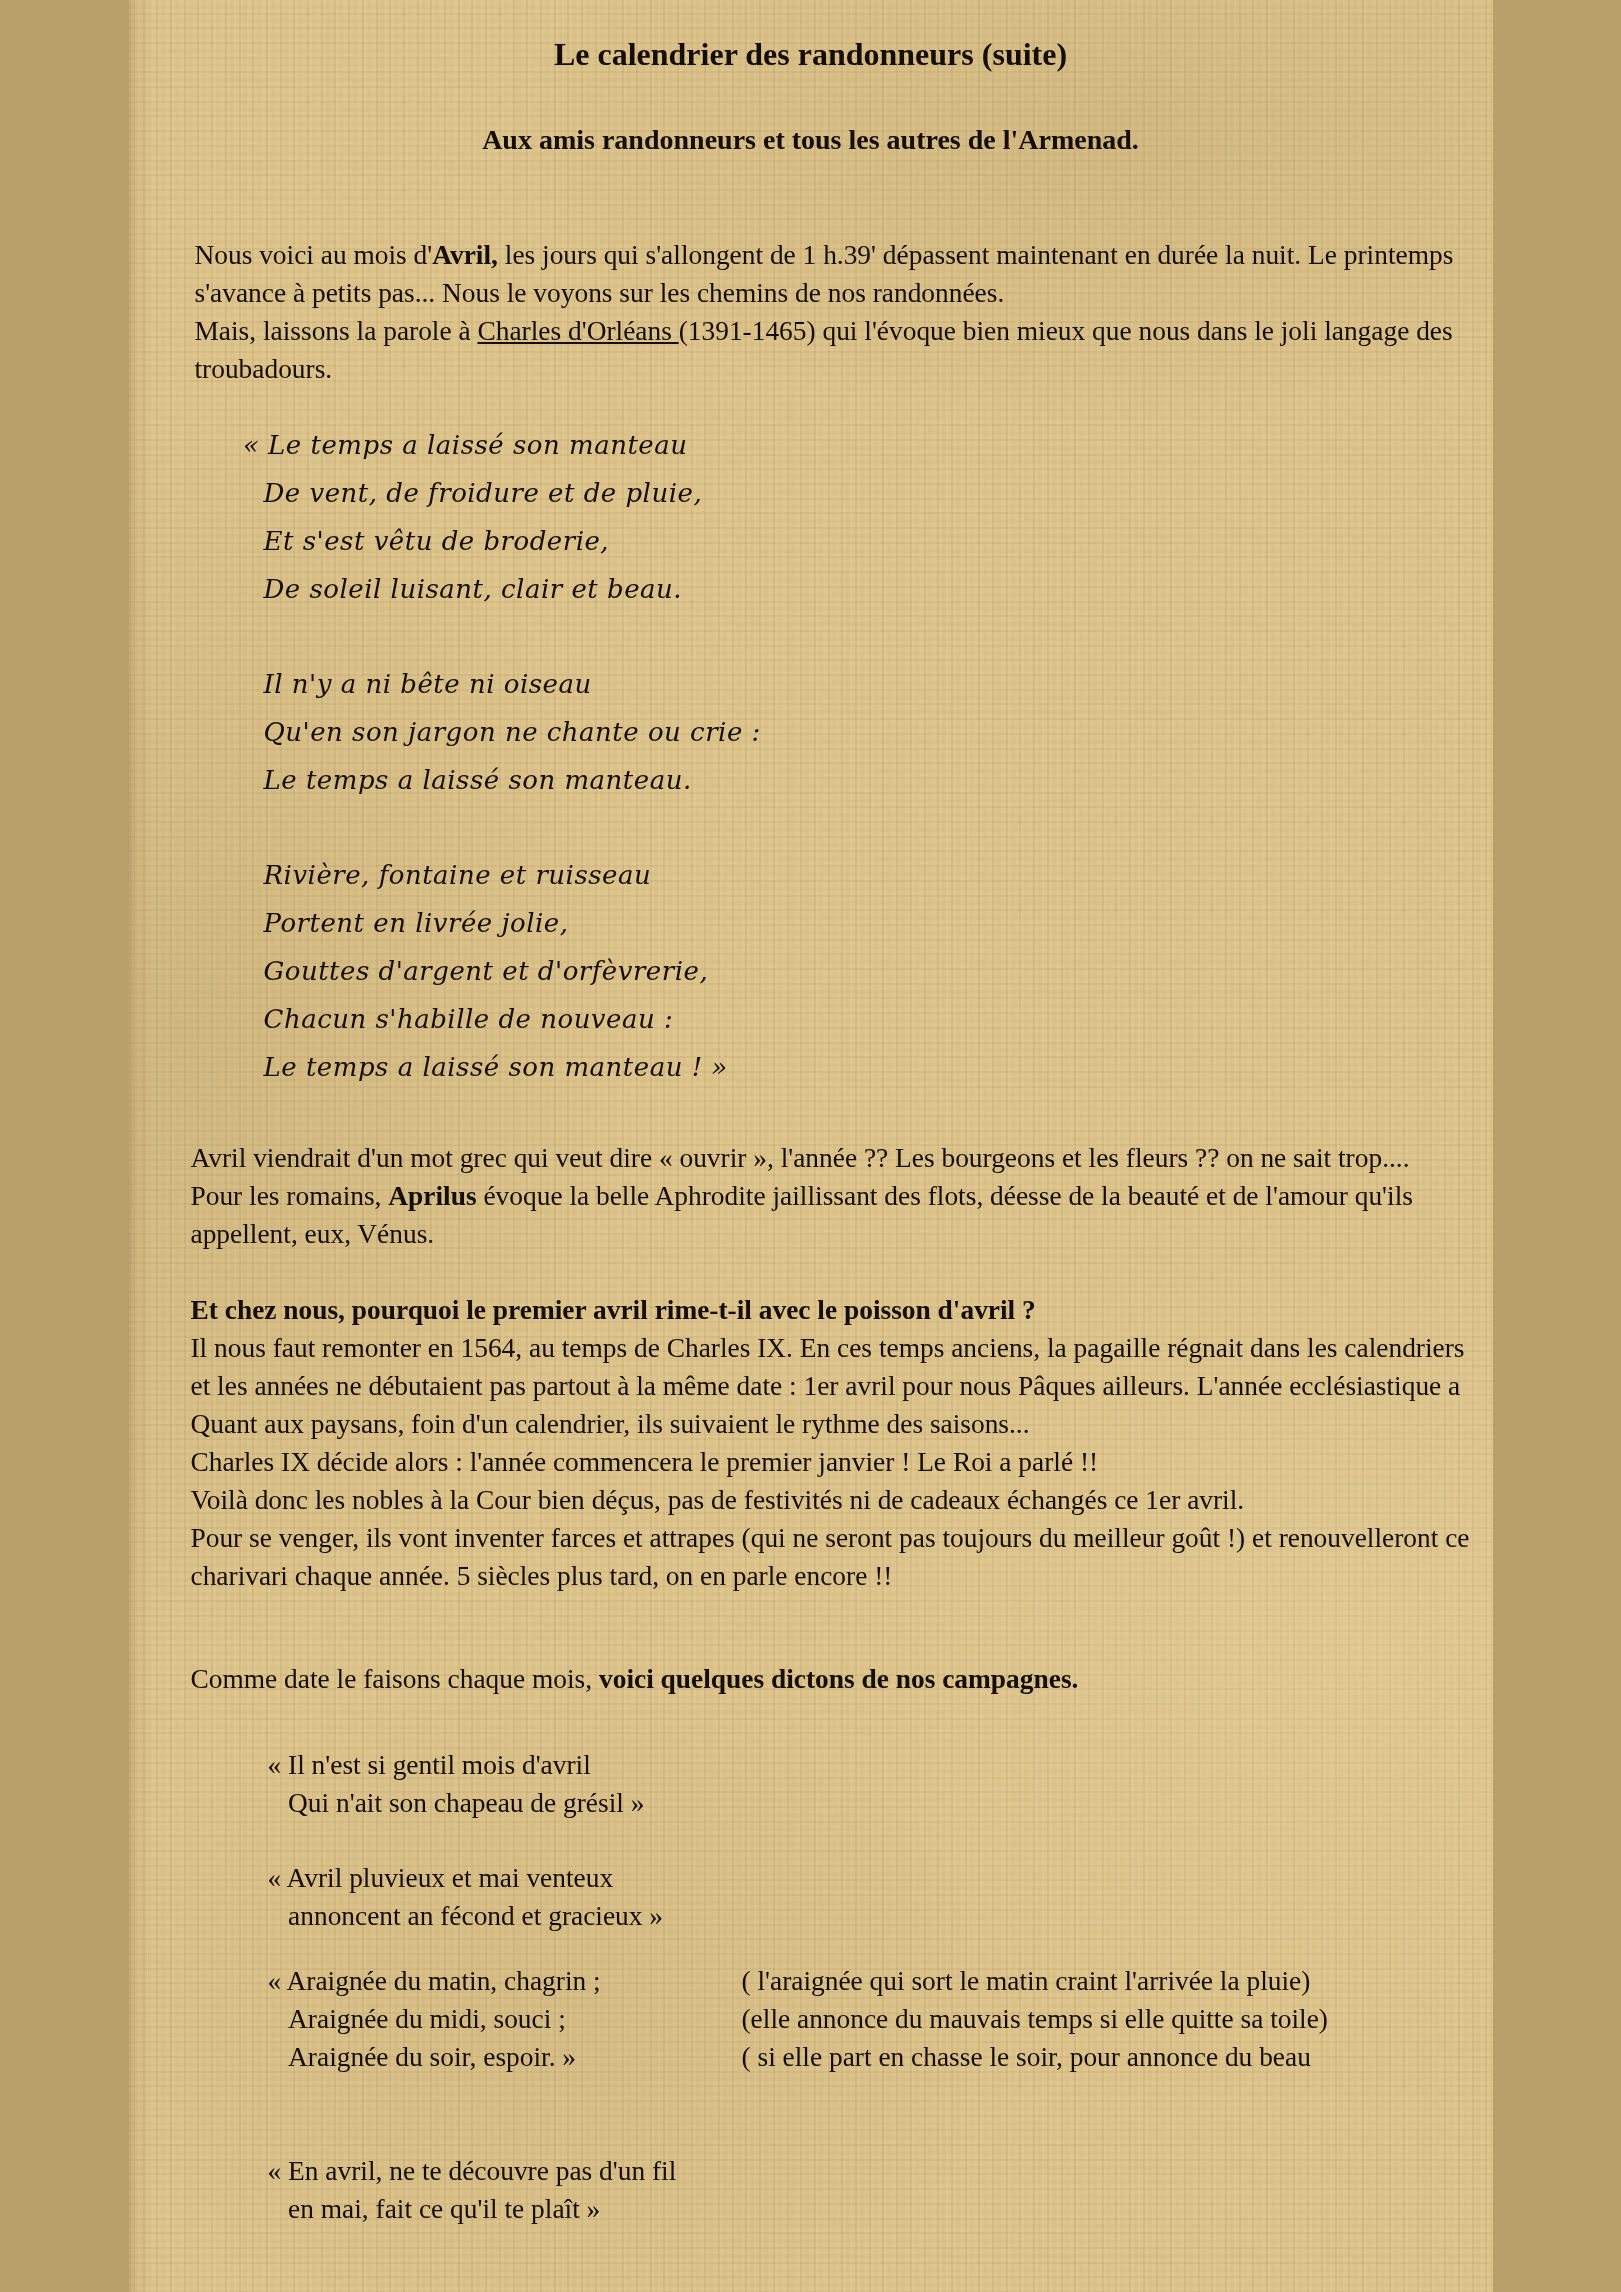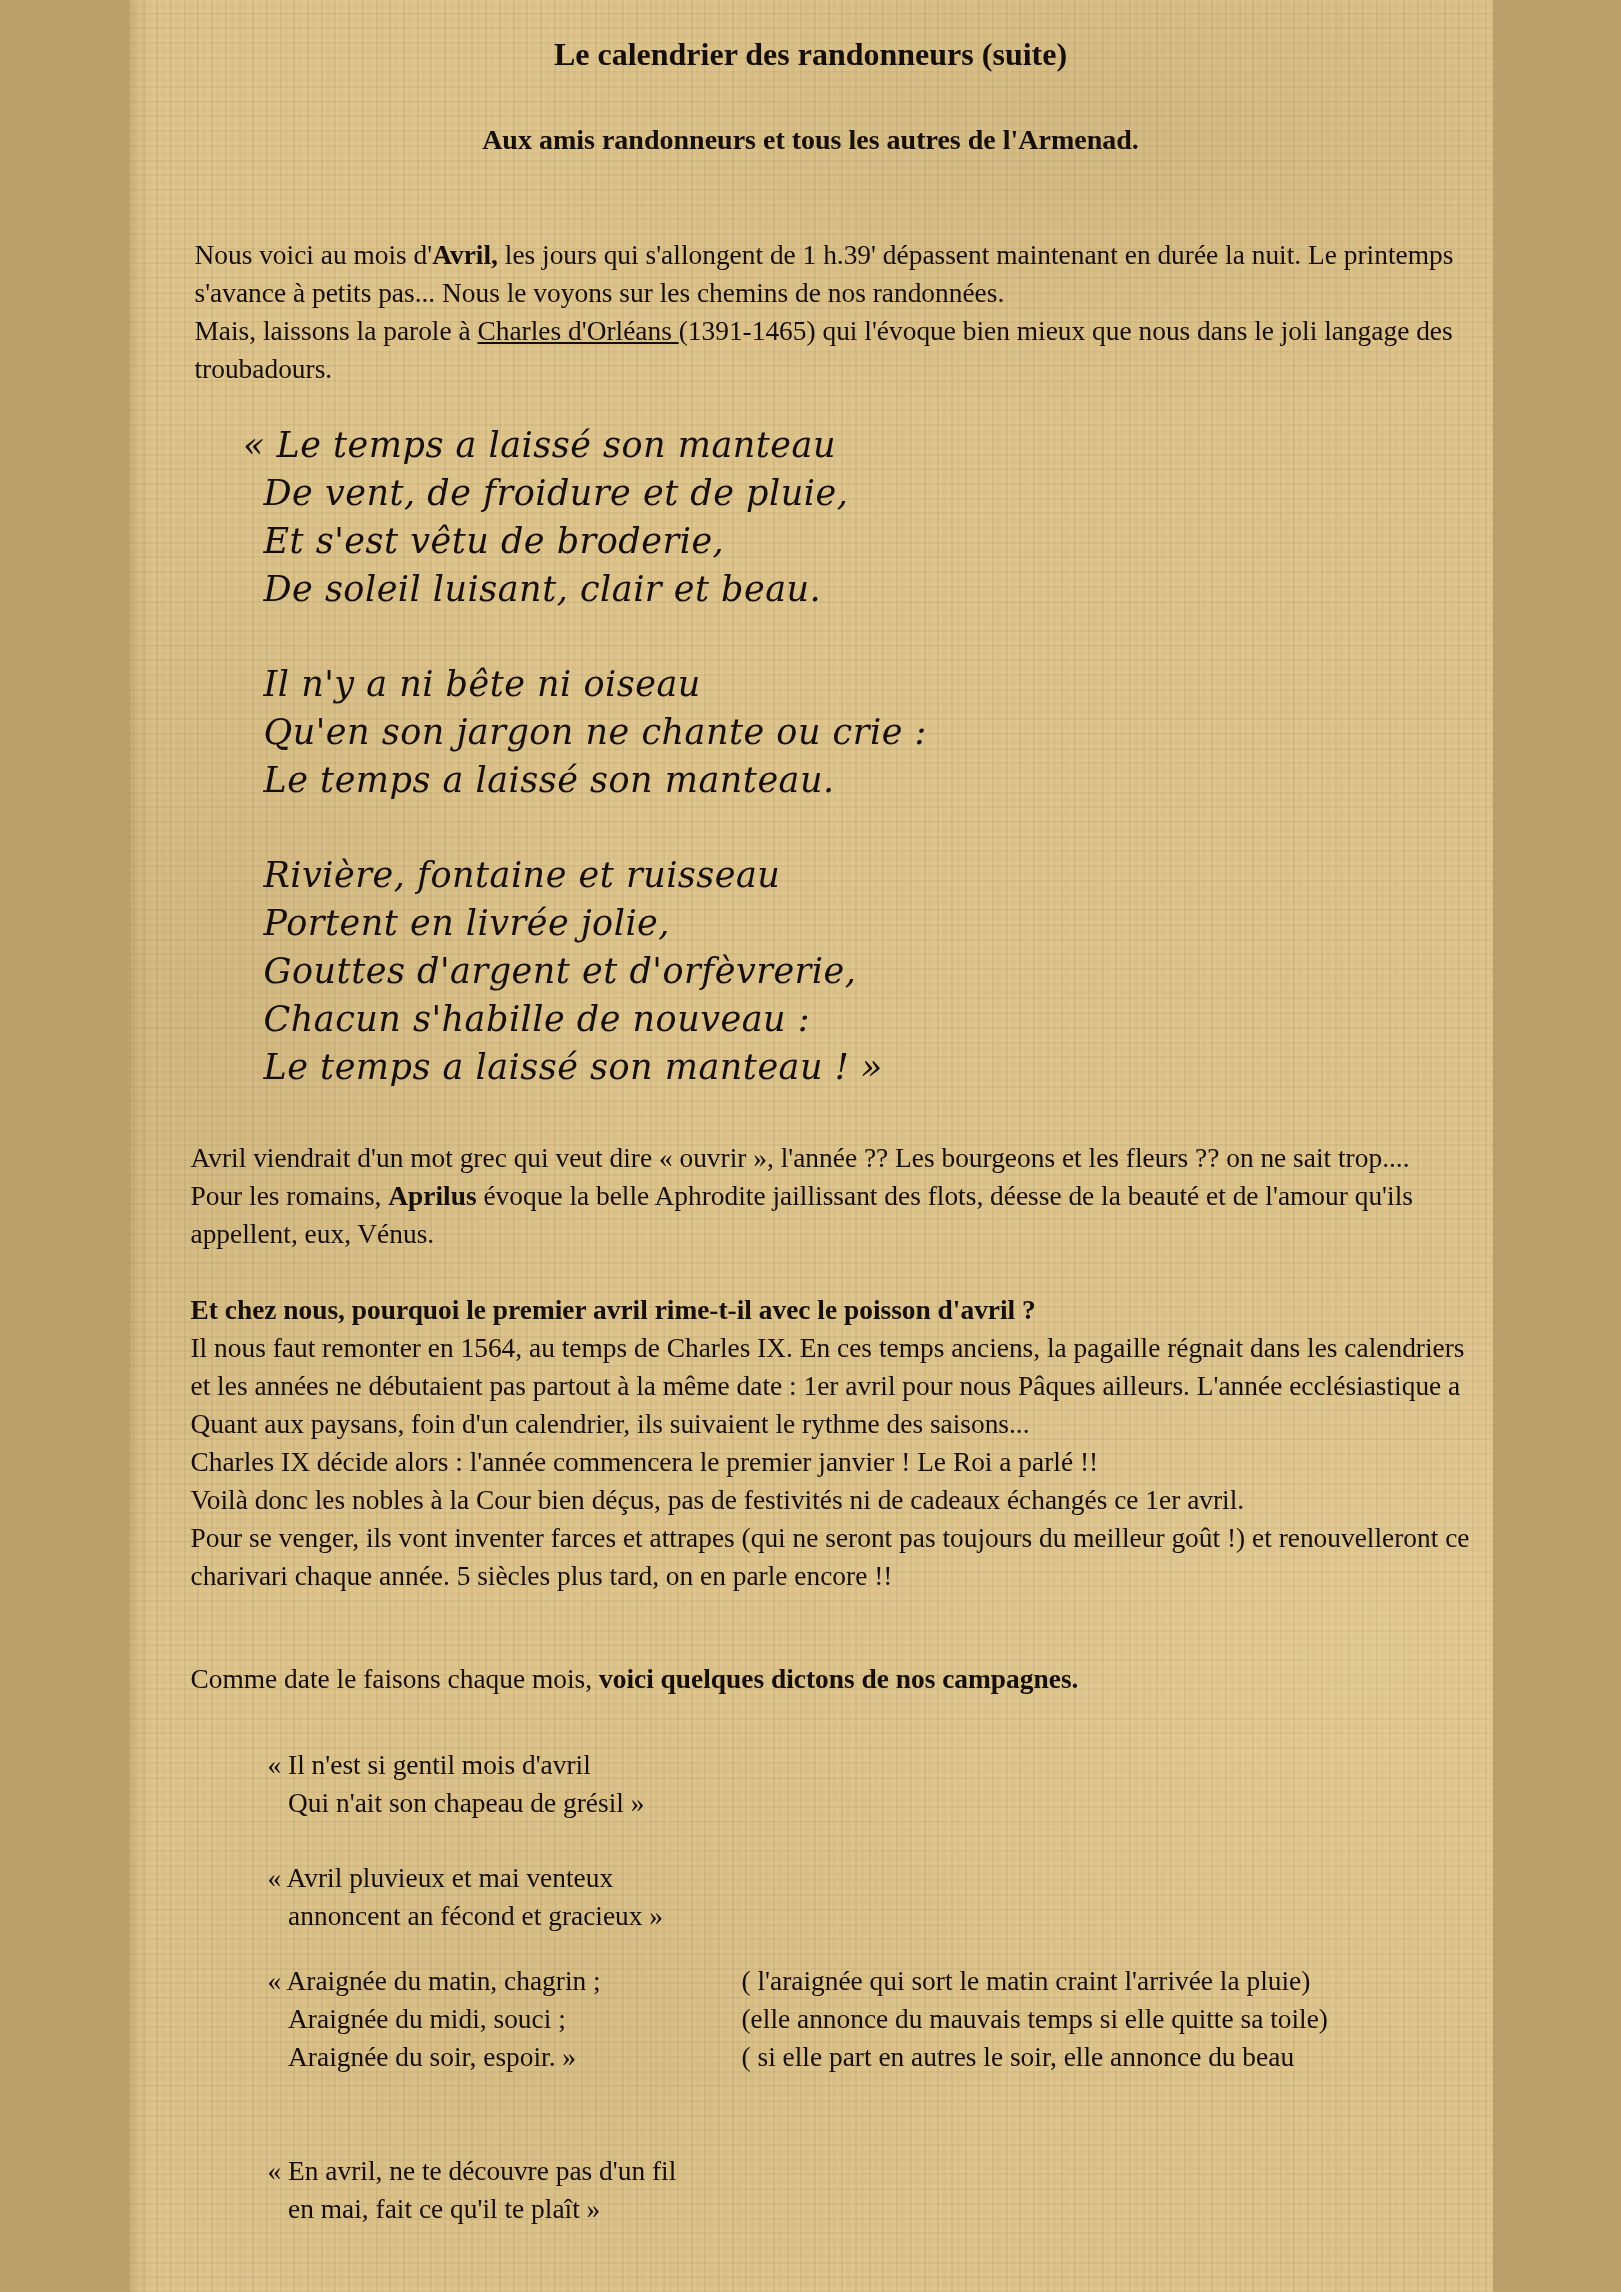--- a/index.html
+++ b/index.html
@@ -40,21 +40,21 @@
   }
   .block{position:absolute;white-space:nowrap;}
   .line{font-size:27.4px;line-height:38px;height:38px;white-space:nowrap;}
   .b{font-weight:bold;}
   .u{text-decoration:underline;}
   .poem{position:absolute;left:135px;top:421px;}
   .stanza{margin:0 0 47px 0;}
   .poem-line{
     font-family:"DejaVu Serif", serif;
     font-style:italic;
-    font-size:35px;line-height:48px;height:48px;
+    font-size:26px;line-height:48px;height:48px;
     letter-spacing:0.5px;white-space:nowrap;
   }
   .poem-line.out{text-indent:-20.6px;}
   .col{position:absolute;top:0;white-space:nowrap;}
 </style>
 </head>
 <body>
 
 <div class="page">
 
@@ -123,21 +123,21 @@
 
   <div class="block" id="b-d3" style="top:1962px;left:139px;width:1372px;height:157px;">
     <div class="col" id="b-d3l" style="left:0;">
         <div class="line"><span>« Araignée du matin, chagrin ;</span></div>
         <div class="line" style="padding-left: 20.6px;"><span>Araignée du midi, souci ;</span></div>
         <div class="line" style="padding-left: 20.6px;"><span>Araignée du soir, espoir. »</span></div>
       </div>
     <div class="col" id="b-d3r" style="left:474px;">
         <div class="line"><span>( l'araignée qui sort le matin craint l'arrivée la pluie)</span></div>
         <div class="line"><span>(elle annonce du mauvais temps si elle quitte sa toile)</span></div>
-        <div class="line"><span>( si elle part en autres le soir, elle annonce du beau</span></div>
+        <div class="line"><span>( si elle part en chasse le soir, pour annonce du beau</span></div>
       </div>
   </div>
 
   <div class="block" id="b-d4" style="top:2152px;left:139px;">
       <div class="line"><span>« En avril, ne te découvre pas d'un fil</span></div>
       <div class="line" style="padding-left: 20.6px;"><span>en mai, fait ce qu'il te plaît »</span></div>
     </div>
 
 </div>
 

